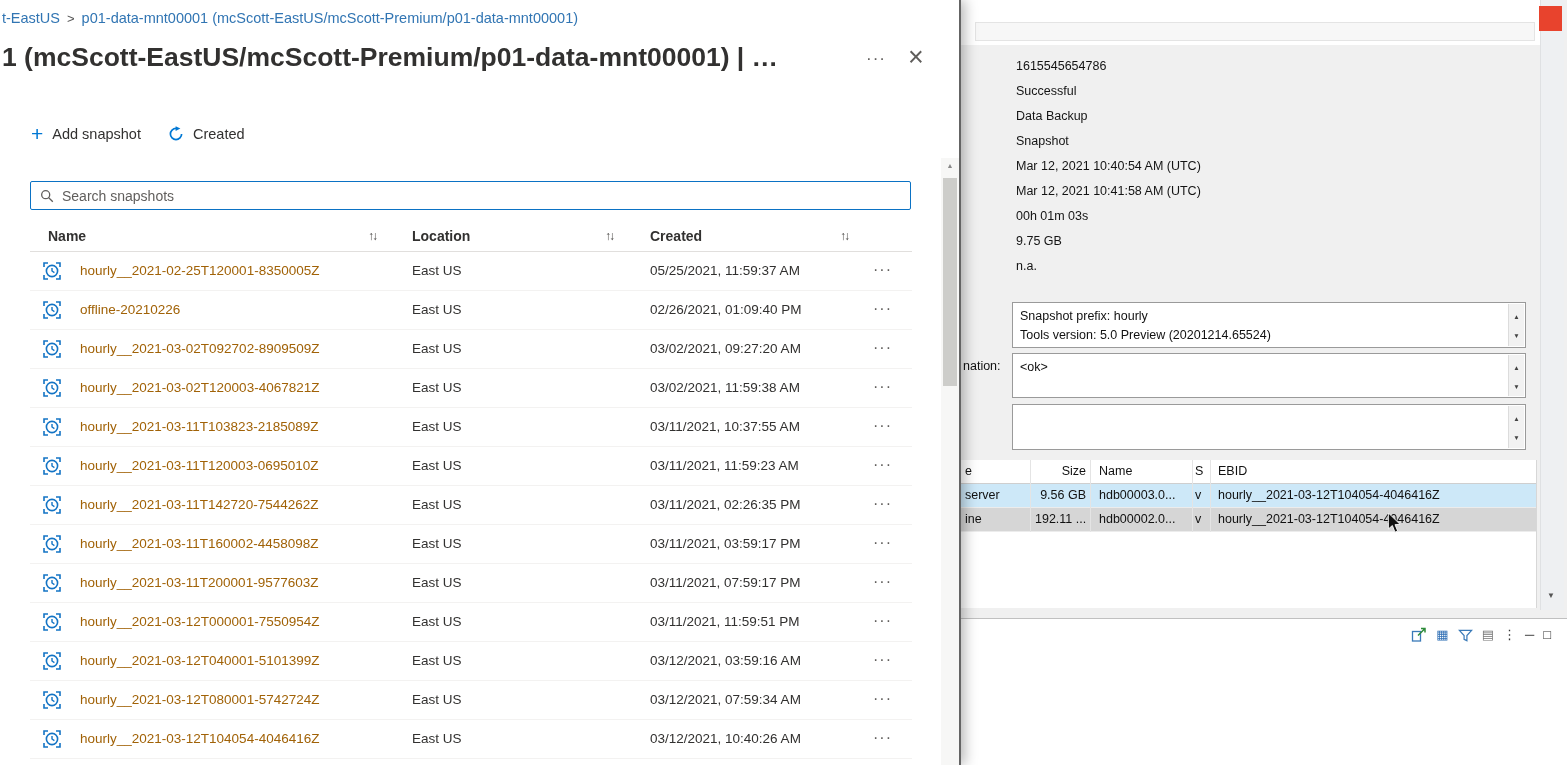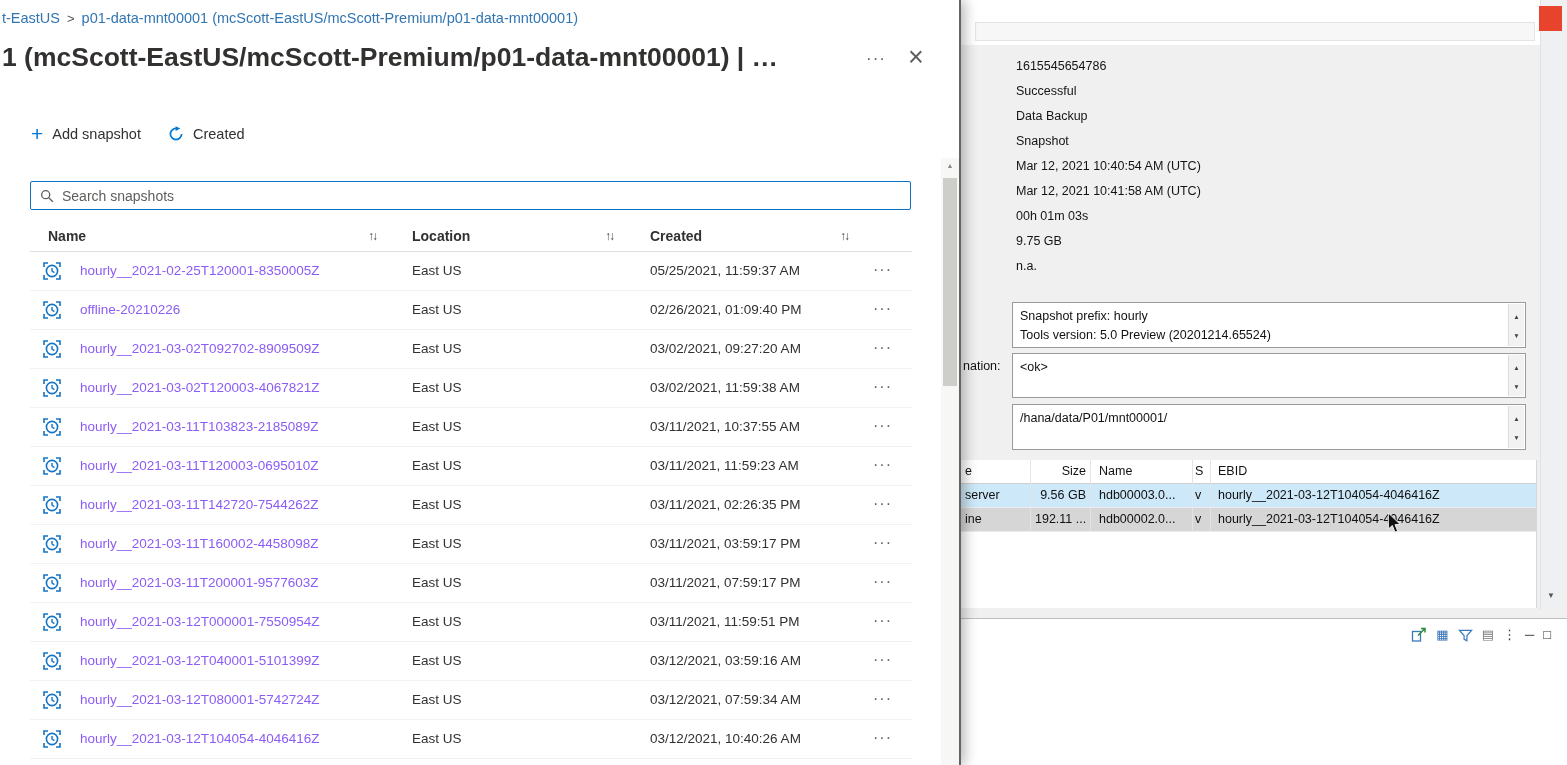--- a/index.html
+++ b/index.html
@@ -64,21 +64,21 @@
   .ghead .h{position:absolute;top:7px;cursor:pointer;}
   .h-name{left:18px;}
   .h-loc{left:382px;}
   .h-created{left:620px;}
   .sort{position:absolute;top:8px;font-size:12px;font-weight:400;color:#484644;letter-spacing:-2px;}
   .s1{left:338px;} .s2{left:575px;} .s3{left:810px;}
 
   .rows{position:absolute;left:30px;top:252px;width:882px;}
   .srow{position:relative;height:39px;border-bottom:1px solid #f3f2f1;cursor:pointer;}
   .srow .ico{position:absolute;left:11px;top:8px;width:22px;height:22px;}
-  .c-name{position:absolute;left:50px;top:11px;font-size:13.5px;color:#8b5cf6;white-space:nowrap;}
+  .c-name{position:absolute;left:50px;top:11px;font-size:13.5px;color:#a16207;white-space:nowrap;}
   .c-loc{position:absolute;left:382px;top:11px;font-size:13.5px;color:#323130;}
   .c-cre{position:absolute;left:620px;top:11px;font-size:13.5px;color:#323130;}
   .c-menu{position:absolute;left:843px;top:9px;font-size:16px;color:#605e5c;letter-spacing:1px;cursor:pointer;}
 
   .oscroll{position:absolute;left:941px;top:158px;width:18px;height:607px;background:#f7f7f6;}
   .oscroll .up{height:16px;text-align:center;font-size:7px;color:#888;line-height:16px;cursor:pointer;}
   .oscroll .thumb{position:absolute;left:2px;top:20px;width:14px;height:208px;background:#cdcdca;cursor:grab;}
 
   .cursor{position:absolute;left:1387px;top:513px;z-index:9;}
   .hidden-defs{position:absolute;width:0;height:0;overflow:hidden;}
@@ -149,21 +149,20 @@
 
   <div class="fbox" id="box-ok">
     <div class="fbox-text">&lt;ok&gt;</div>
     <div class="spin">
       <span>▲</span>
       <span>▼</span>
     </div>
   </div>
 
   <div class="fbox" id="box-path">
-    <div class="fbox-text">/hana/data/P01/mnt00001/</div>
     <div class="spin">
       <span>▲</span>
       <span>▼</span>
     </div>
   </div>
 
   <div class="files">
     <div class="frow hdr">
       <span class="fc fc1">e</span>
       <span class="fc fc2">Size</span>

